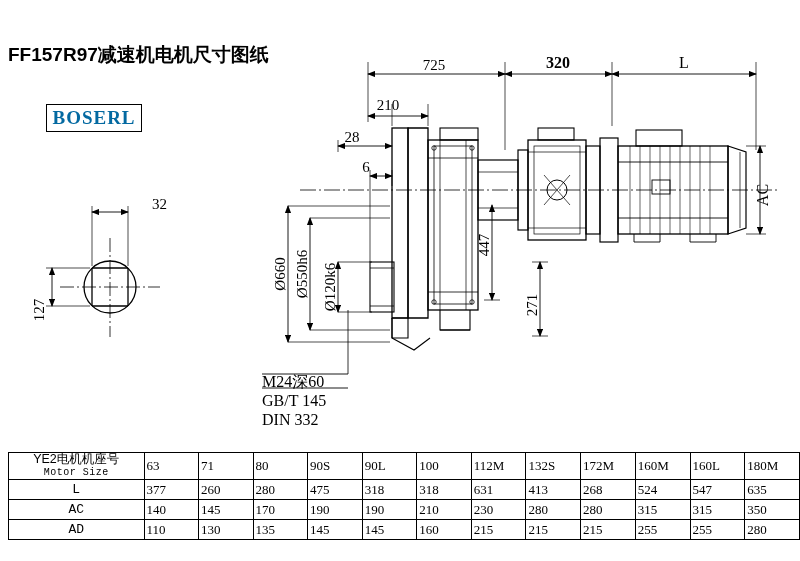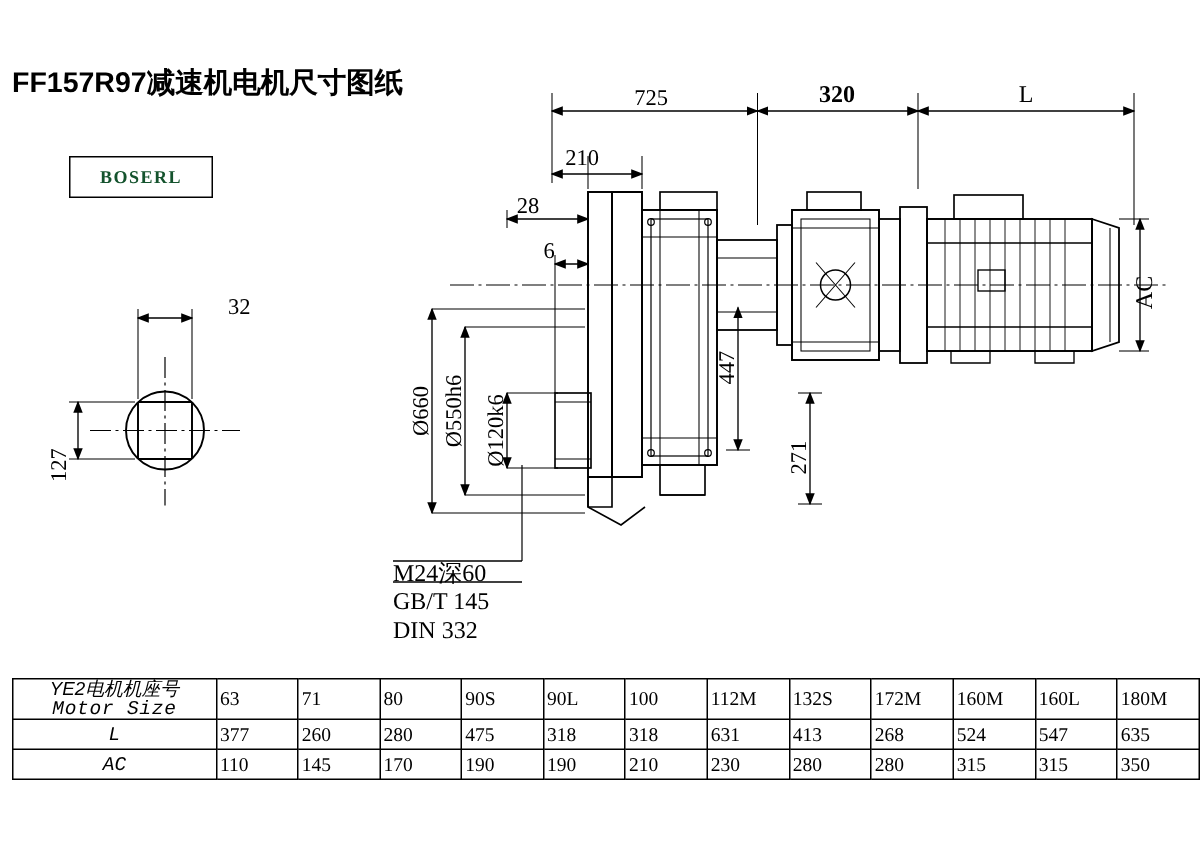--- a/index.html
+++ b/index.html
@@ -24,45 +24,45 @@
 
   
   .logo-box{
     position:absolute;left:46px;top:104px;width:94px;height:26px;
     border:1.6px solid #000;
   }
   .logo-text{
     position:absolute;left:0;top:0;width:94px;height:26px;
     display:flex;align-items:center;justify-content:center;
     font-family:"Liberation Serif", serif;
-    font-weight:bold;font-size:12px;color:#14532d;letter-spacing:1px;
+    font-weight:bold;font-size:19px;color:#0369a1;letter-spacing:1px;
   }
 
   
   .svgwrap{position:absolute;left:0;top:0;width:800px;height:561px;}
 
   
   .spec-table{
     position:absolute;left:8px;top:452px;
     border-collapse:collapse;
     font-family:"Liberation Serif", serif;
     font-size:13px;
   }
   .spec-table td{
     border:1px solid #000;
     text-align:left;
     height:19px;
     padding:0 2px;
   }
   .spec-table td.rowhead{
-    width:132px;text-align:center;font-style:italic;
+    width:132px;text-align:center;
   }
   .spec-table td.datacell{width:50px;}
   .hdr-cn{font-size:12.5px;line-height:13px;font-family:"Liberation Sans",sans-serif;}
-  .hdr-en{font-size:13px;line-height:13px;font-family:"Liberation Mono",monospace;letter-spacing:0.5px;}
+  .hdr-en{font-size:10px;line-height:13px;font-family:"Liberation Mono",monospace;letter-spacing:0.5px;}
   .rowlabel{font-family:"Liberation Mono",monospace;font-size:13px;}
 </style>
 </head>
 <body>
 
 <div class="page">
 
   <div class="title">FF157R97减速机电机尺寸图纸</div>
 
   <div class="logo-box">
@@ -275,29 +275,44 @@
       <td class="datacell">318</td>
       <td class="datacell">631</td>
       <td class="datacell">413</td>
       <td class="datacell">268</td>
       <td class="datacell">524</td>
       <td class="datacell">547</td>
       <td class="datacell">635</td>
     </tr>
     <tr>
       <td class="rowhead rowlabel">AC</td>
-      <td class="datacell">110</td>
+      <td class="datacell">140</td>
       <td class="datacell">145</td>
       <td class="datacell">170</td>
       <td class="datacell">190</td>
       <td class="datacell">190</td>
       <td class="datacell">210</td>
       <td class="datacell">230</td>
       <td class="datacell">280</td>
       <td class="datacell">280</td>
       <td class="datacell">315</td>
       <td class="datacell">315</td>
       <td class="datacell">350</td>
     </tr>
+    <tr>
+      <td class="rowhead rowlabel">AD</td>
+      <td class="datacell">110</td>
+      <td class="datacell">130</td>
+      <td class="datacell">135</td>
+      <td class="datacell">145</td>
+      <td class="datacell">145</td>
+      <td class="datacell">160</td>
+      <td class="datacell">215</td>
+      <td class="datacell">215</td>
+      <td class="datacell">215</td>
+      <td class="datacell">255</td>
+      <td class="datacell">255</td>
+      <td class="datacell">280</td>
+    </tr>
   </tbody>
     </table>
 
 </div>
 
 </body></html>

